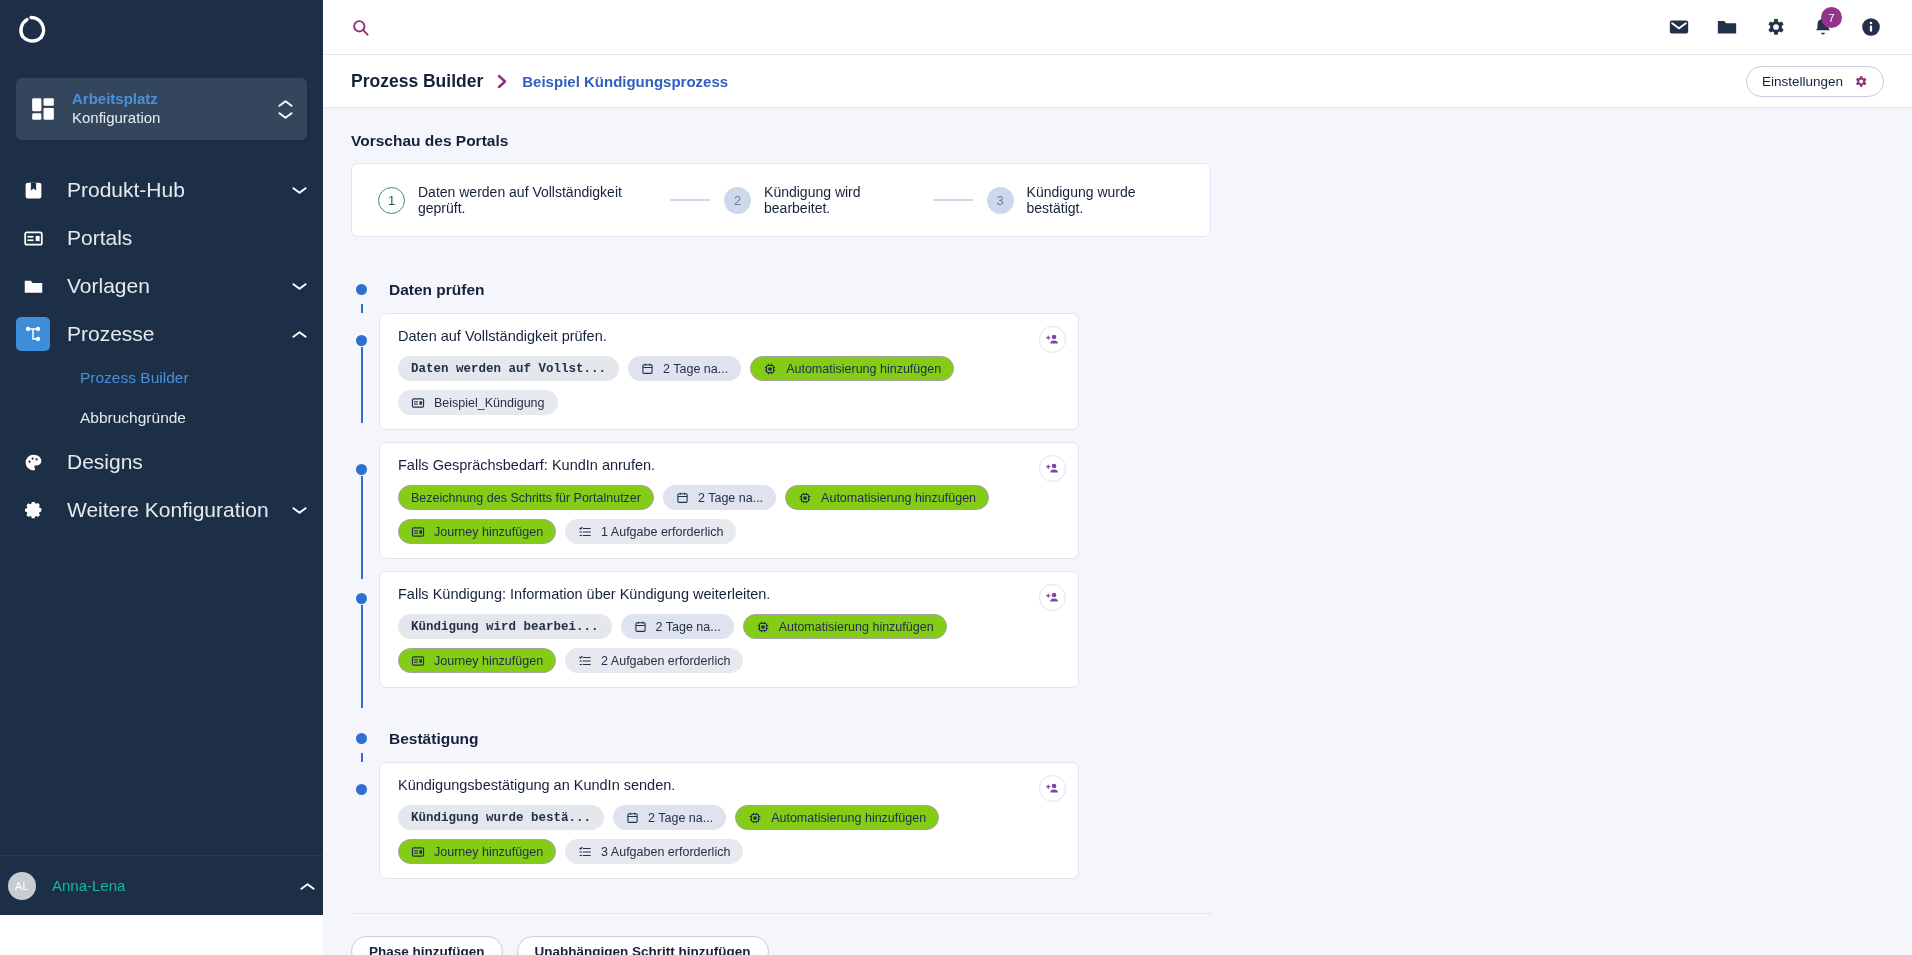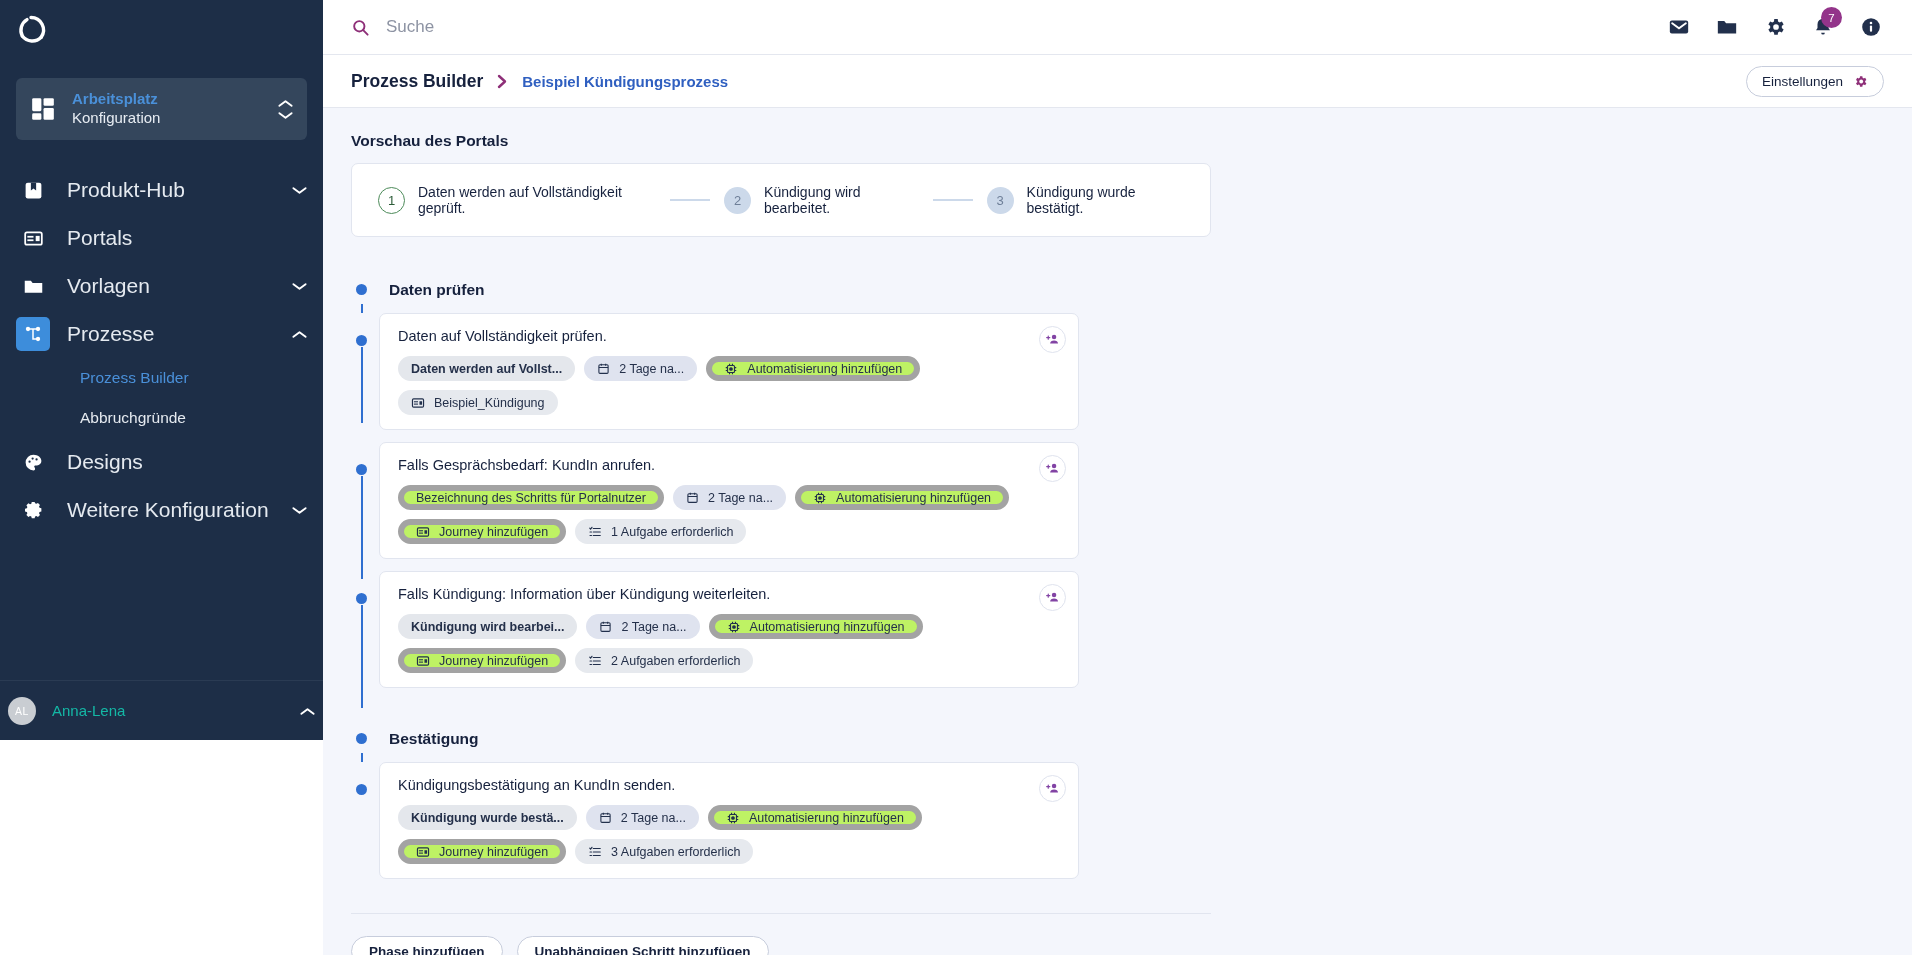--- a/index.html
+++ b/index.html
@@ -6,21 +6,21 @@
   html, body {
     width: 1912px; height: 955px;
     font-family: "Liberation Sans", sans-serif;
     background: #ffffff;
     overflow: hidden;
   }
   .app { display: flex; width: 1912px; height: 955px; }
 
   
   .sidebar {
-    width: 323px; height: 740px; flex: 0 0 323px;
+    width: 323px; height: 915px; flex: 0 0 323px;
     background: #1d2e47;
     display: flex; flex-direction: column;
     position: relative;
   }
   .logo-area { height: 60px; display: flex; align-items: center; padding-left: 14px; }
   .logo-mark { width: 34px; height: 34px; }
 
   .ws-card {
     margin: 18px 16px 0 16px;
     background: #34465c;
@@ -147,22 +147,22 @@
     padding: 14px 18px 14px 18px; position: relative;
   }
   .step-card-title { font-size: 14.5px; color: #16213d; margin-bottom: 12px; }
   .chips { display: flex; flex-wrap: wrap; gap: 9px; }
   .chip {
     display: inline-flex; align-items: center; gap: 9px;
     height: 25px; padding: 0 12px; border-radius: 13px;
     font-size: 12.5px; color: #24304a; cursor: pointer; white-space: nowrap;
   }
   .chip.filled { background: #e6e9ee; border: 1px solid transparent; }
-  .chip.filled-strong { background: #e4e7ec; border: 1px solid transparent; font-weight: 600; }
-  .chip.outline { background: #bef264; border: 6px solid #a3a3a3; }
+  .chip.filled-strong { background: #e4e7ec; border: 1px solid transparent; font-weight: 600; font-family: Liberation Mono, monospace; }
+  .chip.outline { background: #84cc16; border: 1px solid #a3a3a3; }
   .chip.tint { background: #dfe3ef; border: 1px solid transparent; }
   .chip-ico { display: flex; align-items: center; color: #22304c; }
 
   .person-btn {
     position: absolute; right: 12px; top: 12px;
     width: 27px; height: 27px; border-radius: 50%;
     border: 1px solid #dfe3ee; background: #fff;
     display: flex; align-items: center; justify-content: center;
     color: #8243a4; cursor: pointer;
   }
@@ -320,21 +320,20 @@
   <div class="main">
 
     <div class="topbar">
       <div class="search-wrap">
         <span class="search-icon">
           <svg width="19" height="19" viewBox="0 0 24 24" fill="none" stroke="currentColor" stroke-width="2.4" stroke-linecap="round">
               <circle cx="10.5" cy="10.5" r="6.5"></circle>
               <path d="M15.4 15.4 21 21"></path>
             </svg>
         </span>
-        <input class="search-input" placeholder="Suche" style="">
       </div>
       <div class="top-icons">
         <span class="top-icon">
           <svg width="22" height="22" viewBox="0 0 24 24">
               <rect x="2" y="5" width="20" height="14" rx="2.2" fill="currentColor"></rect>
               <path d="M4.5 8 12 13.4 19.5 8" fill="none" stroke="#fff" stroke-width="2" stroke-linecap="round"></path>
             </svg>
         </span>
         <span class="top-icon">
           <svg width="22" height="22" viewBox="0 0 24 24">

